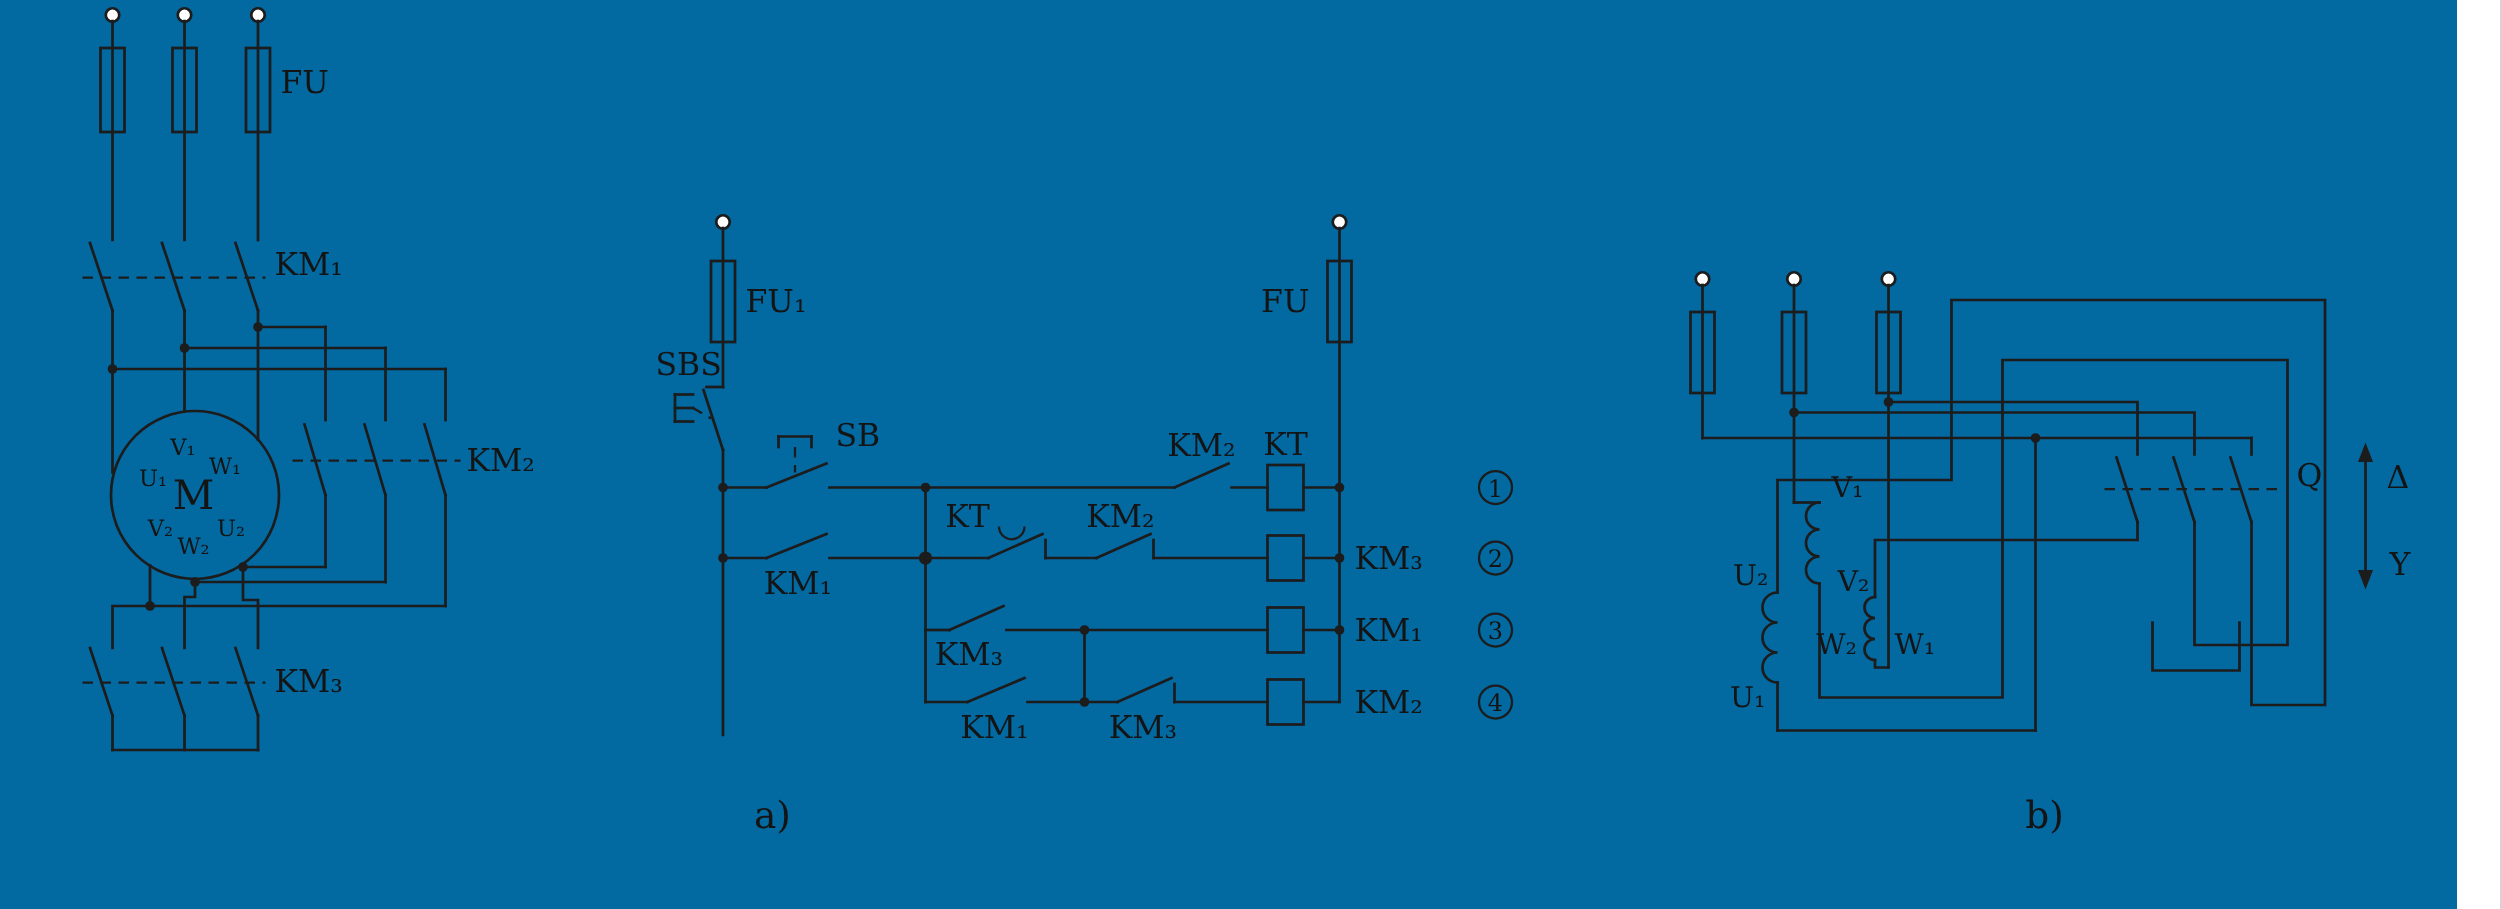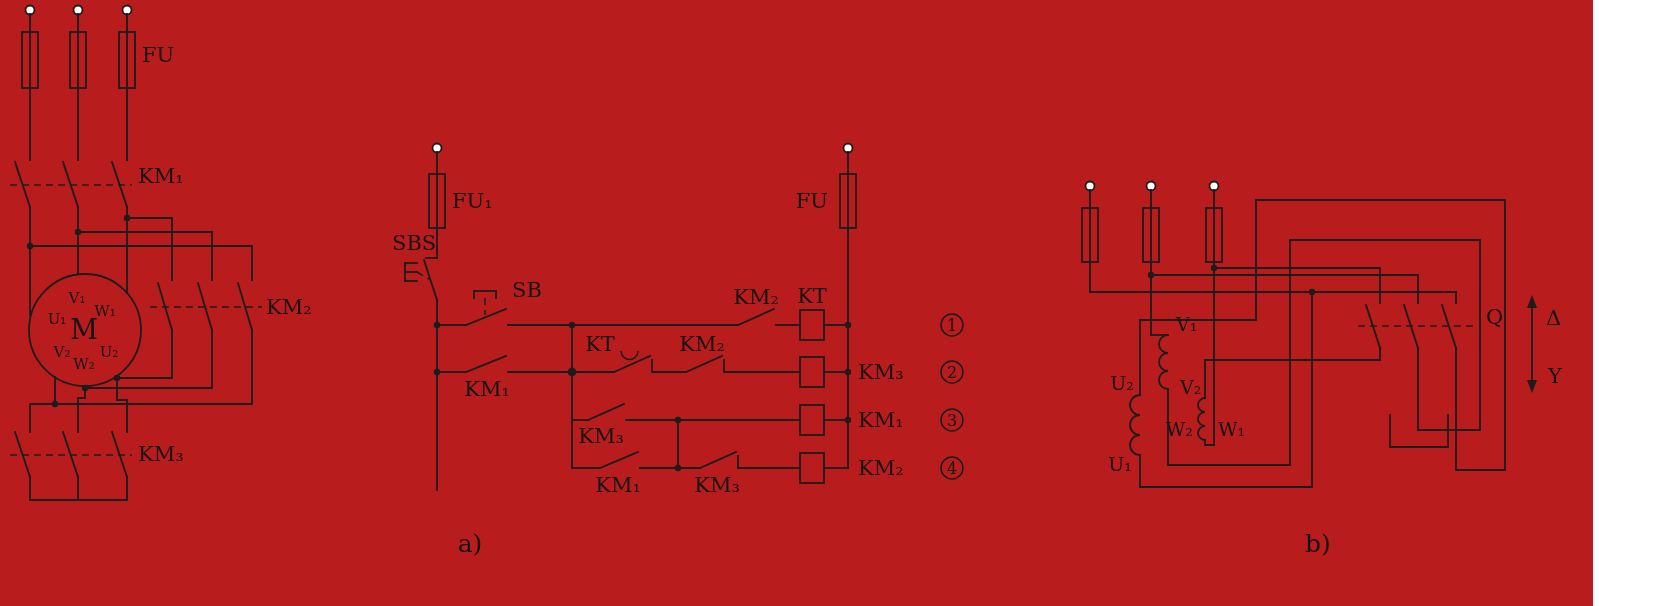--- a/index.html
+++ b/index.html
@@ -1,16 +1,16 @@
 <!DOCTYPE html>
 <html><head>
 <meta charset="utf-8">
 <style>
   html,body{margin:0;padding:0;background:#ffffff;}
-  .stage{position:relative;width:1593px;height:606px;background:#b91c1c;overflow:hidden;}
+  .stage{position:relative;width:1593px;height:606px;background:#0369a1;overflow:hidden;padding-left:45px;}
   svg{display:block;}
   .w{stroke:#1c1c1c;stroke-width:1.8;fill:none;stroke-linecap:square;}
   .thin{stroke:#1c1c1c;stroke-width:1.5;fill:none;}
   .dash{stroke:#1c1c1c;stroke-width:1.5;fill:none;stroke-dasharray:7 5;}
   .dot{fill:#1c1c1c;stroke:none;}
   .term{fill:#ffffff;stroke:#1c1c1c;stroke-width:1.8;}
   .box{fill:none;stroke:#1c1c1c;stroke-width:1.8;}
   text{font-family:"DejaVu Serif","DejaVu Sans",serif;fill:#141414;font-size:21px;}
   .small{font-size:15px;}
   .mid{font-size:19px;}

